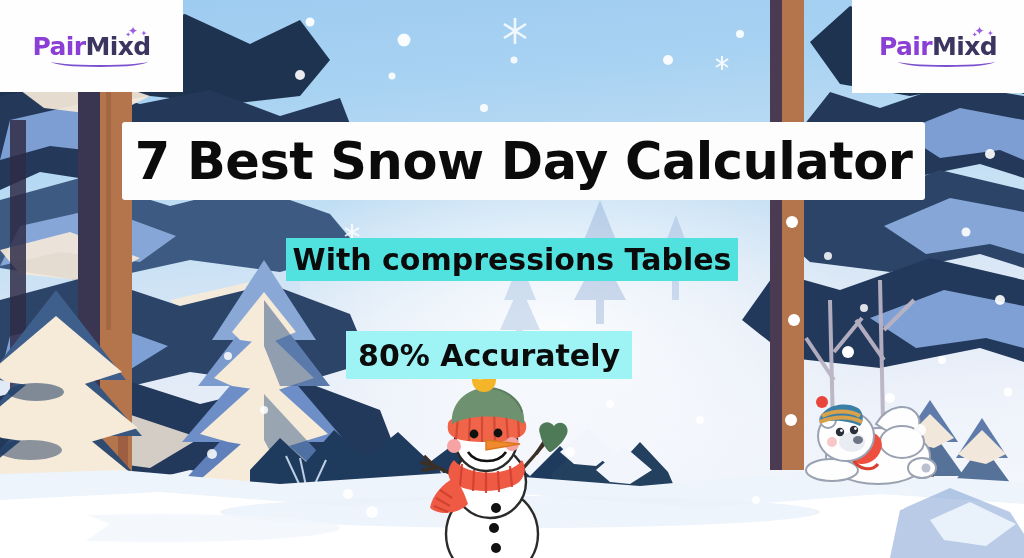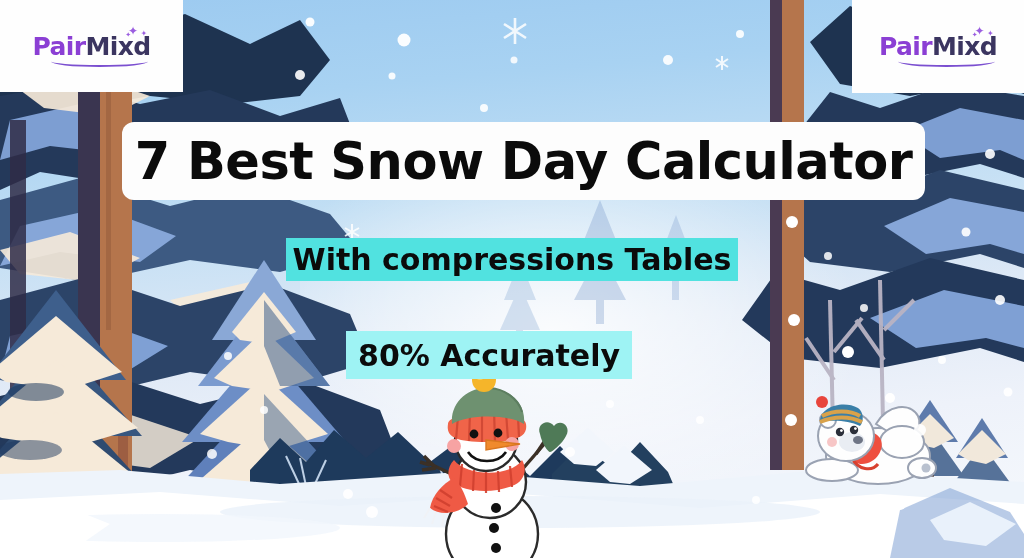--- a/index.html
+++ b/index.html
@@ -45,21 +45,21 @@
   }
   .logo .spark{
     position:absolute; color:#9b5ee0; font-size:11px; line-height:1;
   }
   .logo .spark.s1{ right:13px; top:-7px; font-size:12px; }
   .logo .spark.s2{ right:4px;  top:-2px; font-size:8px; }
   .logo .spark.s3{ right:20px; top:0px;  font-size:7px; }
 
   #title-plate{
     position:absolute; left:122px; top:122px; width:803px; height:78px;
-    background:#fdfdfd; border-radius:12px;
+    background:#fdfdfd; border-radius:3px;
     display:flex; align-items:center; justify-content:center;
   }
   #title-text{
     font-family:"DejaVu Sans", sans-serif;
     font-weight:bold; font-size:51px; color:#0b0b0b;
     letter-spacing:-.5px; white-space:nowrap;
   }
   #subtitle-plate{
     position:absolute; left:286px; top:238px; width:452px; height:43px;
     background:#51e2e0;

